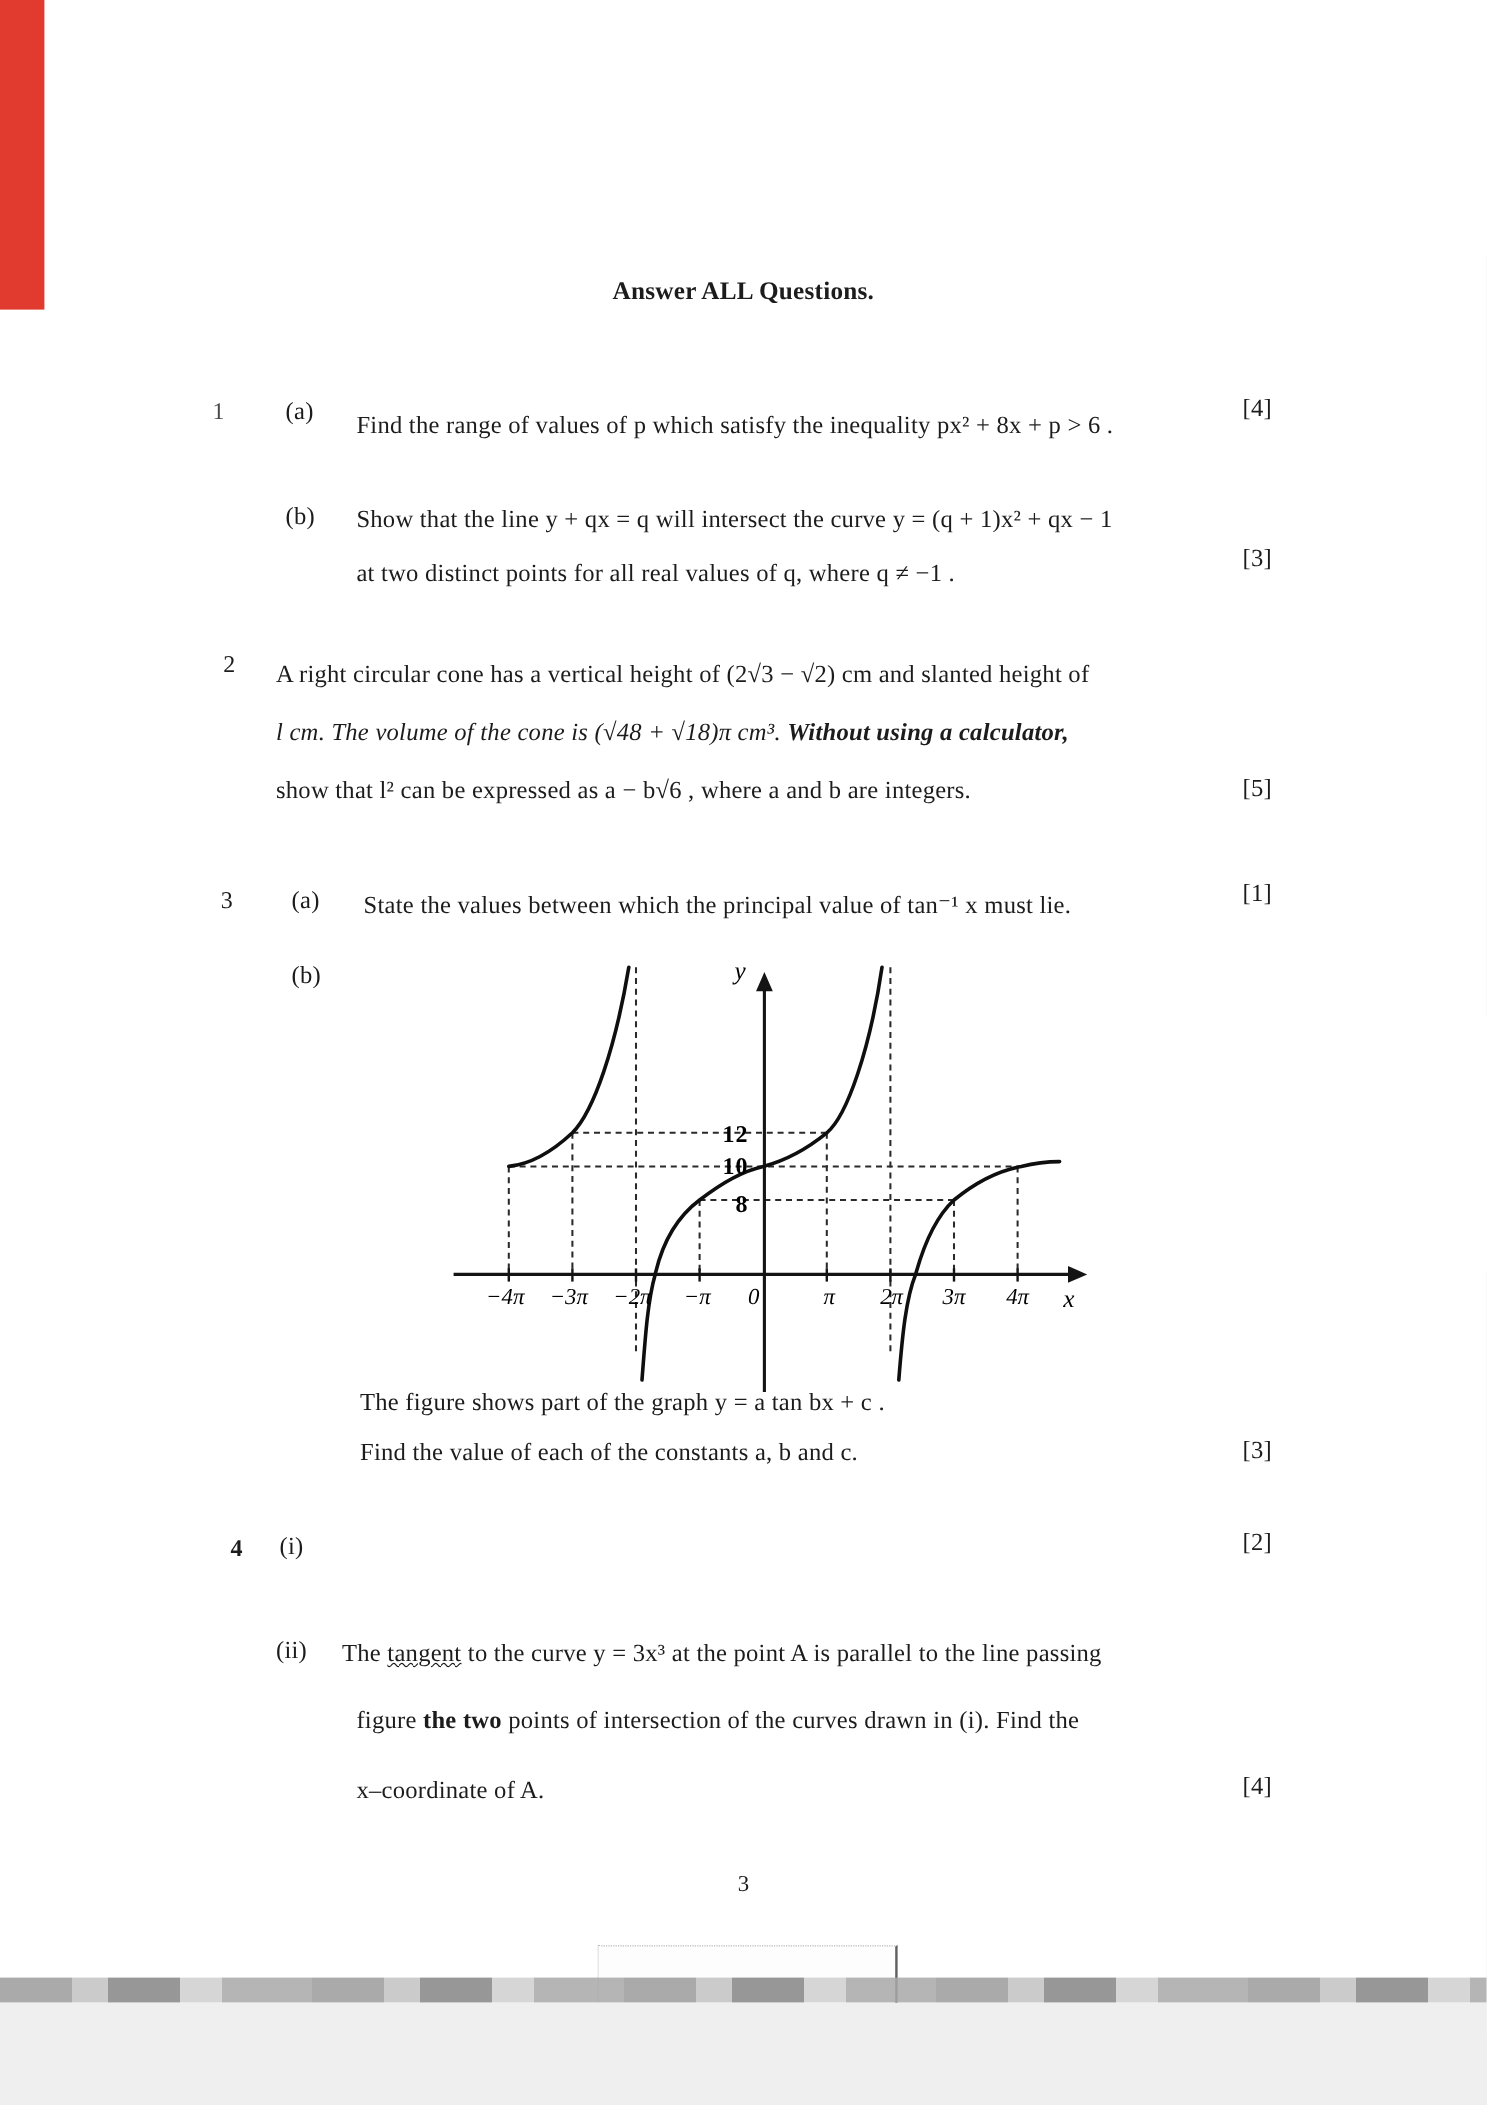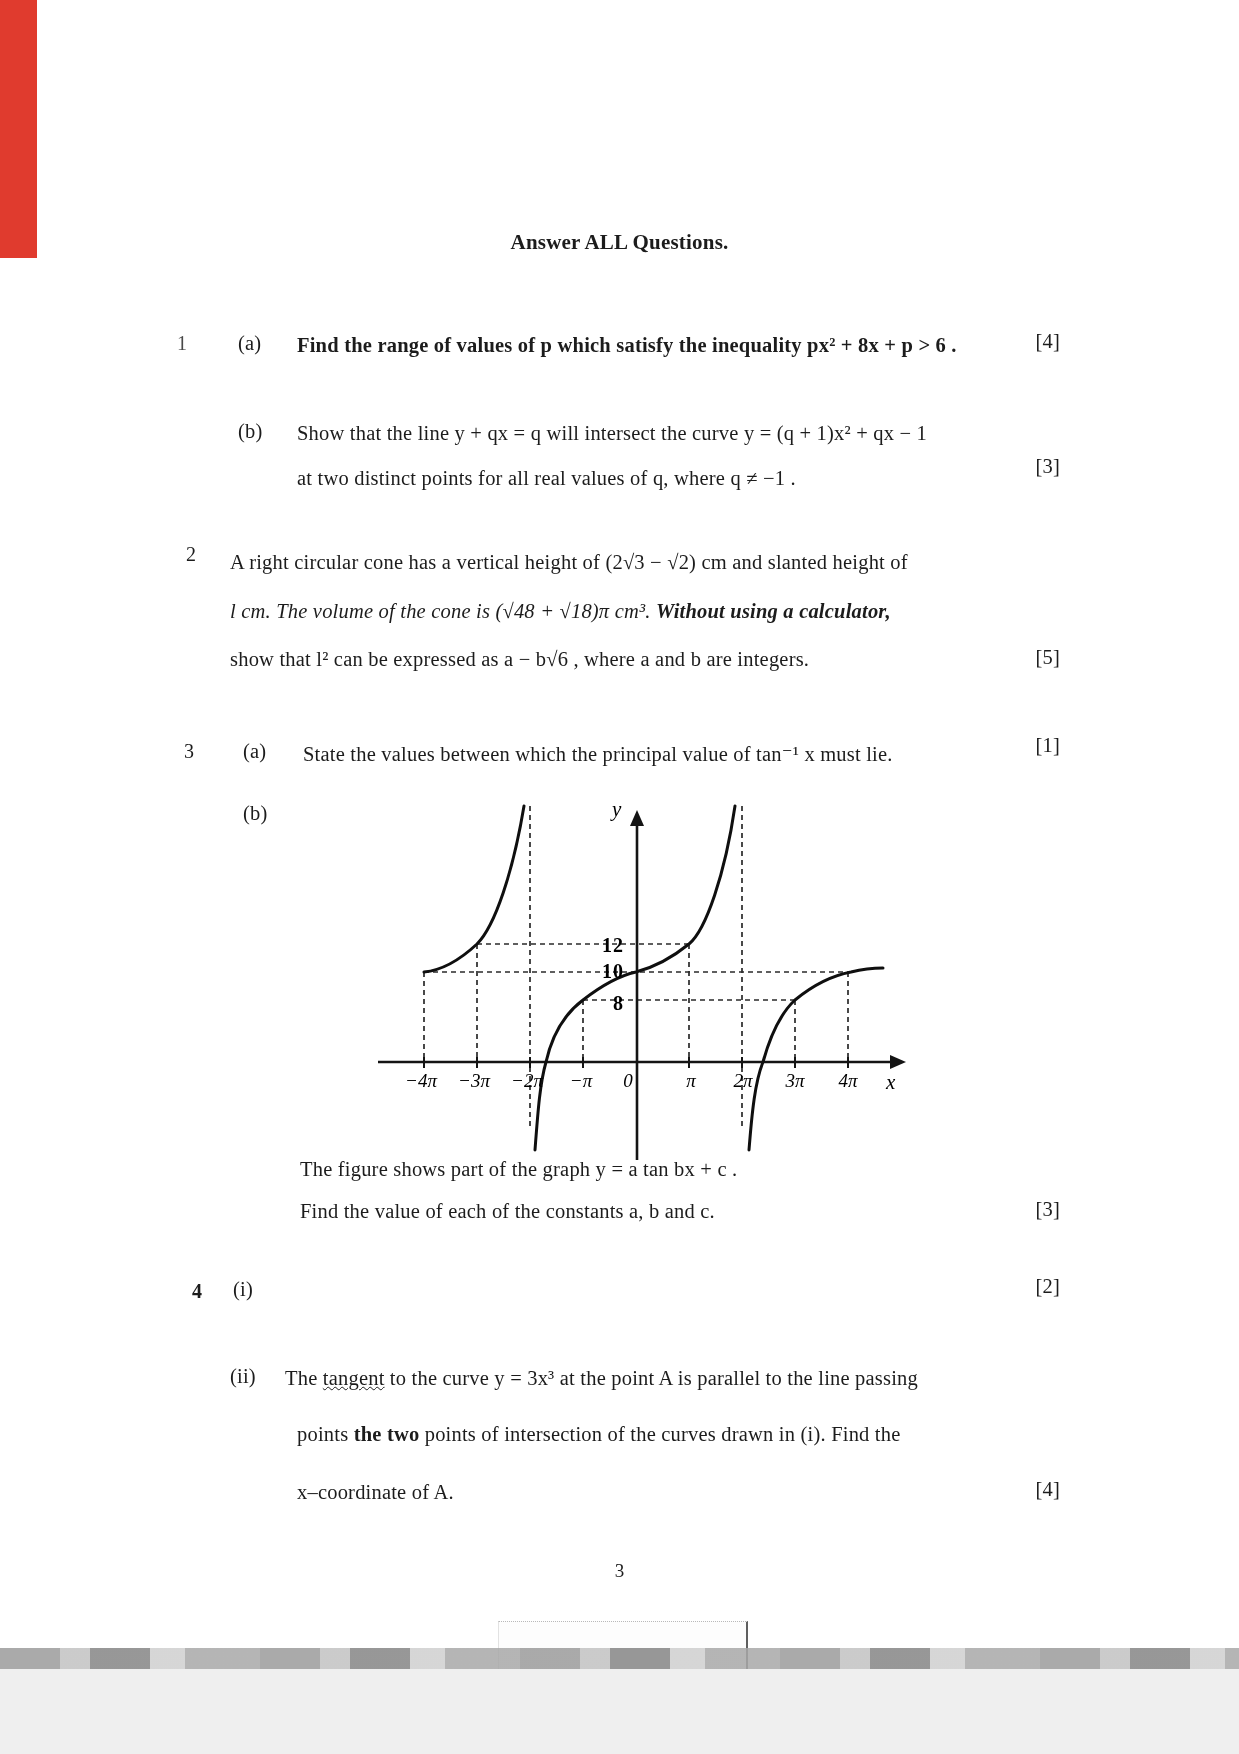--- a/index.html
+++ b/index.html
@@ -40,21 +40,21 @@
 <body>
 
 <div class="page">
 
   <div class="redstrip"></div>
 
   <div class="t title" style="top:230px;">Answer ALL Questions.</div>
 
   <div class="t qnum" style="left:177px;top:332px;opacity:.8;">1</div>
   <div class="t" style="left:238px;top:332px;">(a)</div>
-  <div class="t" style="left:297px;top:334px;font-weight:bold;">Find the range of values of p which satisfy the inequality  px² + 8x + p &gt; 6 .</div>
+  <div class="t" style="left:297px;top:344px;">Find the range of values of p which satisfy the inequality  px² + 8x + p &gt; 6 .</div>
   <div class="t marks" style="left:1000px;top:330px;">[4]</div>
 
   <div class="t" style="left:238px;top:420px;">(b)</div>
   <div class="t" style="left:297px;top:422px;">Show that the line  y + qx = q  will intersect the curve  y = (q + 1)x² + qx − 1</div>
   <div class="t" style="left:297px;top:467px;">at two distinct points for all real values of q, where q ≠ −1 .</div>
   <div class="t marks" style="left:1000px;top:455px;">[3]</div>
 
   <div class="t qnum" style="left:186px;top:543px;">2</div>
   <div class="t" style="left:230px;top:551px;">A right circular cone has a vertical height of (2√3 − √2) cm and slanted height of</div>
   <div class="t" style="left:230px;top:600px;font-style:italic;"><span>l cm. The volume of the cone is (√48 + √18)π cm³. </span><span class="bold">Without using a calculator,</span></div>
@@ -130,21 +130,21 @@
   <div class="t" style="left:300px;top:1200px;">Find the value of each of the constants a, b and c.</div>
   <div class="t" style="left:300px;top:1158px;">The figure shows part of the graph  y = a tan bx + c .</div>
   <div class="t marks" style="left:1000px;top:1198px;">[3]</div>
 
   <div class="t qnum bold" style="left:192px;top:1280px;">4</div>
   <div class="t" style="left:233px;top:1278px;">(i)</div>
   <div class="t marks" style="left:1000px;top:1275px;">[2]</div>
 
   <div class="t" style="left:230px;top:1365px;">(ii)</div>
   <div class="t" style="left:285px;top:1367px;"><span>The </span><span class="uwavy">tangent</span><span> to the curve  y = 3x³ at the point A is parallel to the line passing</span></div>
-  <div class="t" style="left:297px;top:1423px;"><span>points </span><span class="bold">the two</span><span> points of intersection of the curves drawn in (i). Find the</span></div>
+  <div class="t" style="left:297px;top:1423px;"><span>figure </span><span class="bold">the two</span><span> points of intersection of the curves drawn in (i). Find the</span></div>
   <div class="t" style="left:297px;top:1481px;">x–coordinate of A.</div>
   <div class="t marks" style="left:1000px;top:1478px;">[4]</div>
 
   <div class="pageno">3</div>
   <div class="faintbox"></div>
   <div class="watermark">www.Band1.org</div>
   <div class="scanband"></div>
 
 </div>
 

